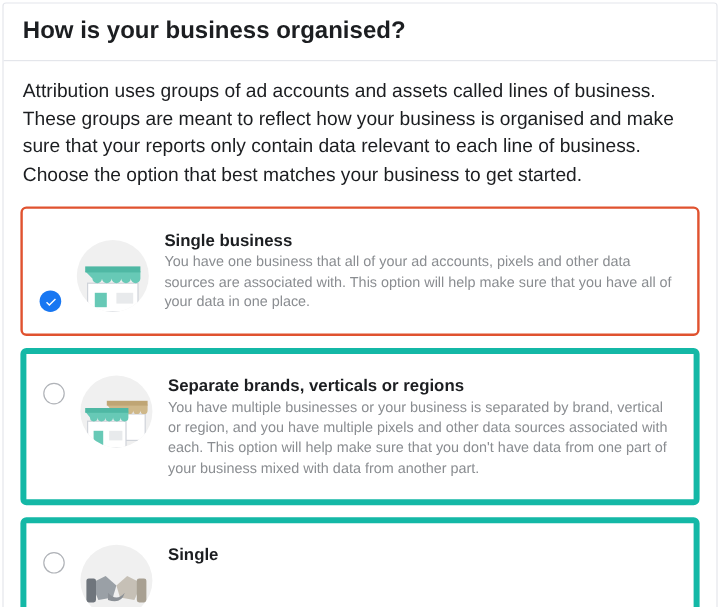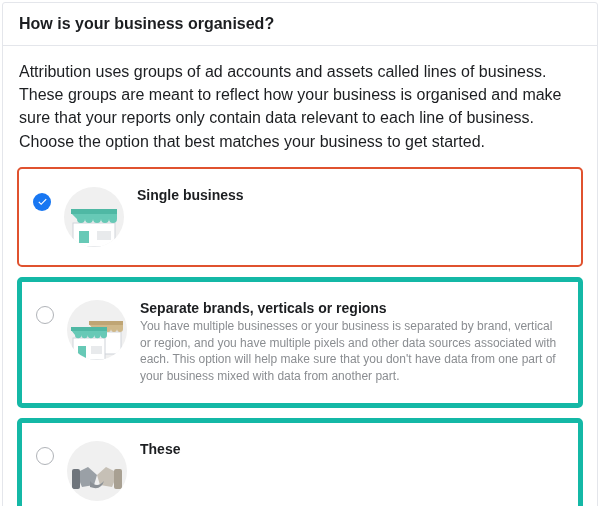--- a/index.html
+++ b/index.html
@@ -13,21 +13,21 @@
       border: 1px solid #e4e6eb;
       border-radius: 3px;
       margin: 2px;
       background: #fff;
     }
     .header {
       padding: 12px 16px;
       border-bottom: 1px solid #e4e6eb;
     }
     .header h1 {
-      font-size: 16px;
+      font-size: 20px;
       font-weight: 600;
       color: #1c1e21;
     }
     .intro {
       padding: 14px 16px 8px 16px;
       font-size: 16px;
       line-height: 1.45;
       color: #1c1e21;
     }
     .options {
@@ -38,20 +38,21 @@
       border-radius: 5px;
       padding: 18px 16px 18px 14px;
       margin-bottom: 10px;
       display: flex;
       align-items: flex-start;
       cursor: pointer;
       background: #fff;
     }
     .option.selected {
       border: 2px solid #e0522f;
+      align-items: flex-end;
     }
     .radio-col {
       flex: 0 0 22px;
       display: flex;
       align-items: flex-start;
       padding-top: 6px;
     }
     .radio {
       width: 18px;
       height: 18px;
@@ -136,20 +137,21 @@
             <rect x="4" y="16" width="42" height="24" fill="none" stroke="#cfd3d9" stroke-width="1"></rect>
             <path d="M2 6 h46 v6 a4 4 0 0 1 -8 0 a4 4 0 0 1 -8 0 a4 4 0 0 1 -8 0 a4 4 0 0 1 -8 0 a4 4 0 0 1 -8 0 z" fill="#67c9b6"></path>
             <rect x="2" y="2" width="46" height="5" fill="#4fb8a4"></rect>
             <rect x="10" y="24" width="10" height="12" fill="#67c9b6"></rect>
             <rect x="28" y="24" width="14" height="9" fill="#e8eaec"></rect>
           </svg>
         </div>
       </div>
       <div class="text-col">
         <div class="opt-title">Single business</div>
+        <div class="opt-desc">You have one business that all of your ad accounts, pixels and other data sources are associated with. This option will help make sure that you have all of your data in one place.</div>
       </div>
     </div>
 
     <div class="option">
       <div class="radio-col">
         <div class="radio"></div>
       </div>
       <div class="illus-col">
         <div class="illus-circle store-multi">
           <svg viewBox="0 0 56 40">
@@ -181,18 +183,18 @@
           <svg viewBox="0 0 54 44">
             <path d="M6 16 L18 10 L27 18 L24 28 L12 30 Z" fill="#9aa0a6"></path>
             <path d="M48 16 L36 10 L27 18 L30 28 L42 30 Z" fill="#c6c0b6"></path>
             <path d="M20 24 q7 8 14 0 q-3 10 -14 6 z" fill="#8b9096"></path>
             <rect x="2" y="12" width="8" height="20" rx="2" fill="#6f757c"></rect>
             <rect x="44" y="12" width="8" height="20" rx="2" fill="#a8a092"></rect>
           </svg>
         </div>
       </div>
       <div class="text-col">
-        <div class="opt-title">These</div>
+        <div class="opt-title">Single</div>
       </div>
     </div>
 
   </div>
 </div>
 
 </body></html>

